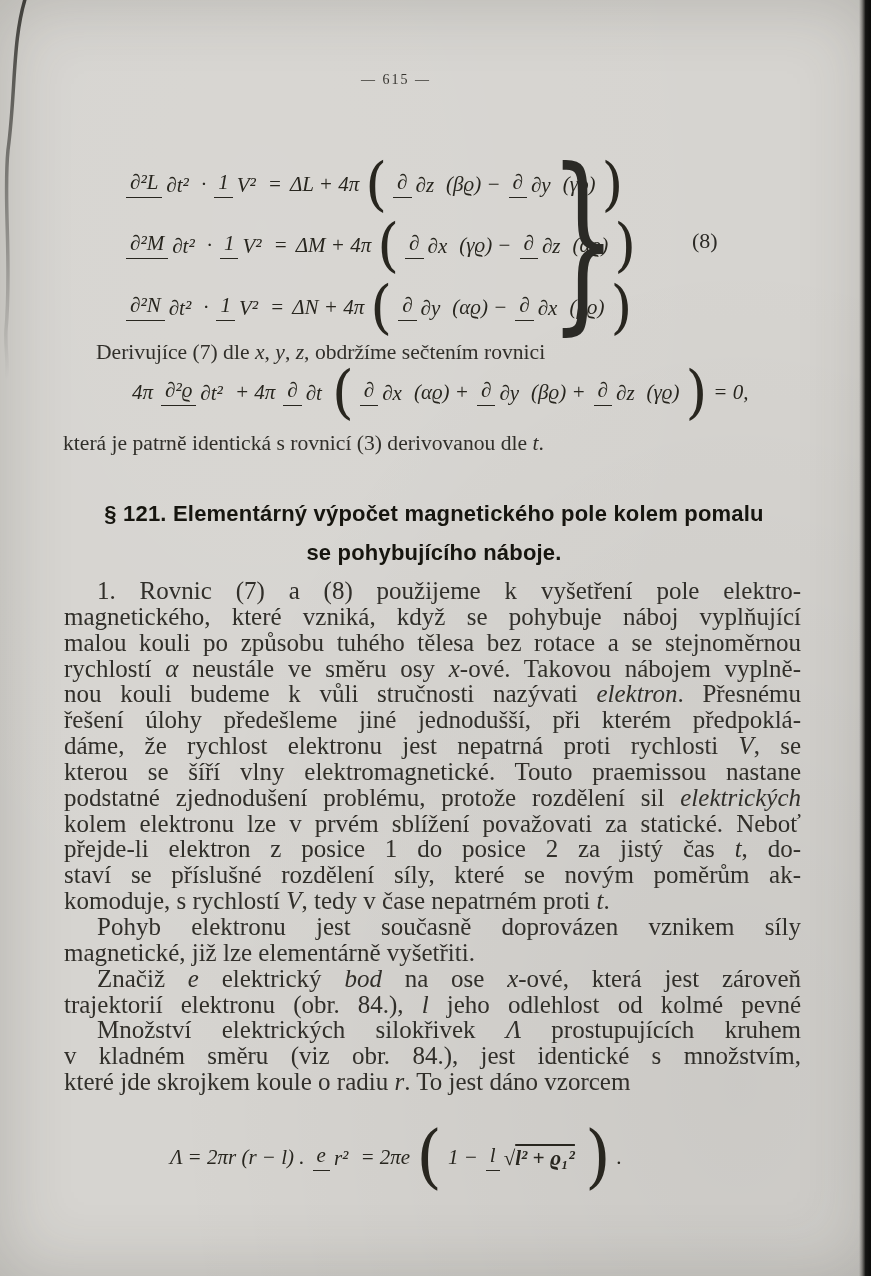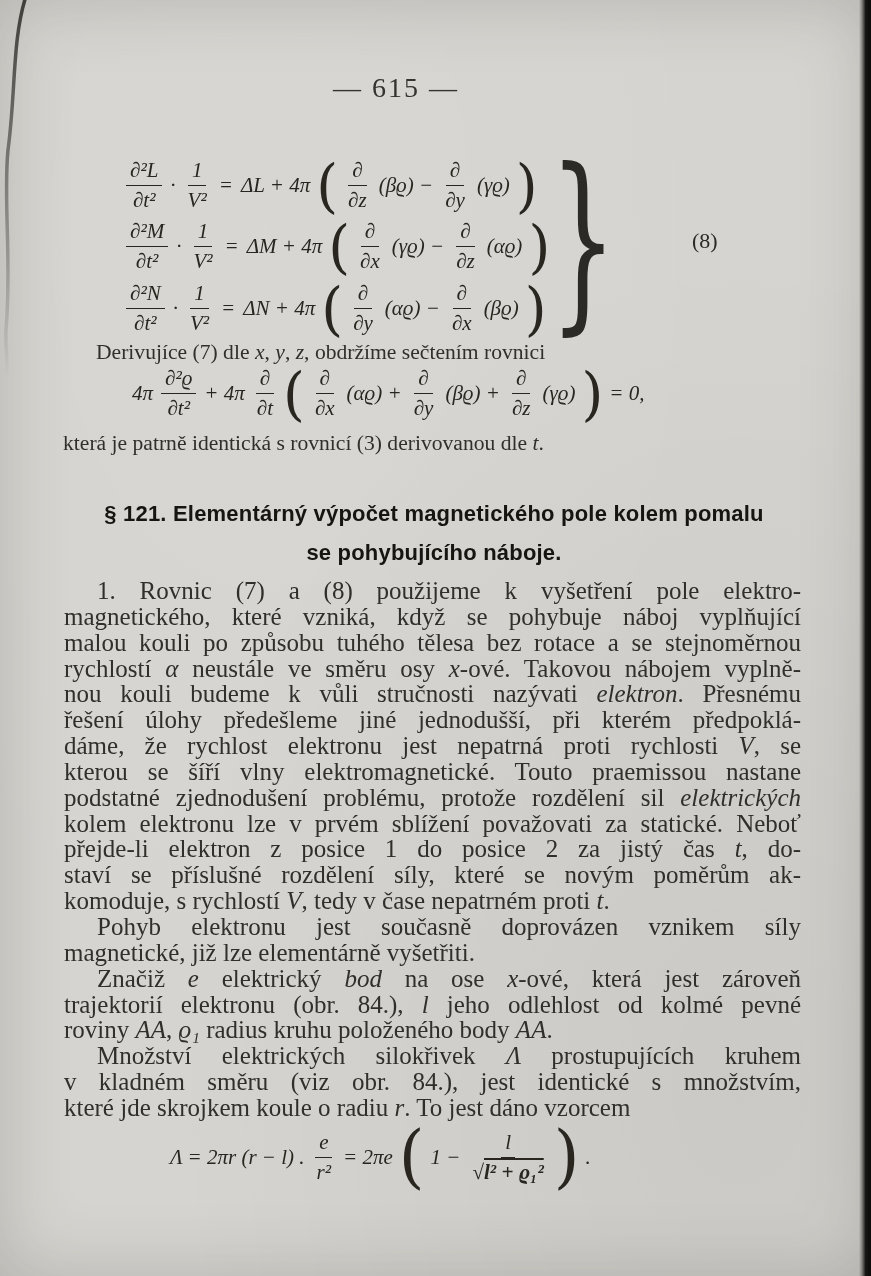--- a/index.html
+++ b/index.html
@@ -6,37 +6,37 @@
   .page{
     position:relative;width:871px;height:1276px;overflow:hidden;
     background:
       radial-gradient(ellipse at 30% 18%, rgba(255,255,255,0.06), transparent 60%),
       radial-gradient(ellipse at 85% 85%, rgba(0,0,0,0.05), transparent 55%),
       var(--paper,#d6d4d0);
     box-shadow: inset 0 0 70px rgba(60,58,52,.22);
     font-family:"Liberation Serif","DejaVu Serif",serif;
   }
   .pagenum{position:absolute;top:72px;left:0;width:792px;text-align:center;
-    font-size:28px;color:#35332e;letter-spacing:2px;}
+    font-size:14px;color:#35332e;letter-spacing:2px;}
   .tline{position:absolute;font-size:21.6px;color:#312f2a;white-space:nowrap;}
   .intro{top:119px;left:100px;}
   .derive{top:340px;left:96px;}
   .after{top:431px;left:63px;}
   .heading{position:absolute;left:66px;width:736px;text-align:center;
     font-family:"Liberation Sans","DejaVu Sans",sans-serif;font-weight:700;
     color:#16150f;font-size:22px;letter-spacing:.2px;}
   .h1{top:501px}.h2{top:540px}
   .body{position:absolute;top:578px;left:64px;width:737px;font-size:25px;color:#312f2a;}
   .line{line-height:25.85px;height:25.85px;text-align:justify;text-align-last:justify;}
   .line.ind{padding-left:33px;}
   .line.last{text-align-last:left;}
   .eq{position:absolute;display:flex;align-items:center;font-style:italic;
     font-size:21px;color:#28261f;white-space:nowrap;}
   .eq .t{margin:0 4px;}
-  .frac{display:inline-flex;flex-direction:column;align-items:center;margin:0 4px;text-align:center;}
+  .frac{display:inline-flex;align-items:center;margin:0 4px;text-align:center;}
   .frac .num{padding:0 4px 2px;border-bottom:1.5px solid #28261f;}
   .frac .den{padding:2px 4px 0;}
   .bigp{font-style:normal;font-size:56px;font-weight:400;line-height:52px;margin:0 2px;
     transform:scaleY(1.05);font-family:"DejaVu Serif",serif;}
   .eqfinal .bigp{font-size:66px;line-height:62px;}
   .ov{text-decoration:overline;font-weight:bold;}
   .eq8{left:122px;}
   .r1{top:158px}.r2{top:219px}.r3{top:281px}
   .eqmid{top:366px;left:128px;}
   .eqfinal{top:1126px;left:166px;}
@@ -195,21 +195,20 @@
       <div class="line">kterou se šíří vlny elektromagnetické. Touto praemissou nastane</div>
       <div class="line">podstatné zjednodušení problému, protože rozdělení sil <i>elektrických</i></div>
       <div class="line">kolem elektronu lze v prvém sblížení považovati za statické. Neboť</div>
       <div class="line">přejde-li elektron z posice 1 do posice 2 za jistý čas <i>t</i>, do-</div>
       <div class="line">staví se příslušné rozdělení síly, které se novým poměrům ak-</div>
       <div class="line last">komoduje, s rychlostí <i>V</i>, tedy v čase nepatrném proti <i>t</i>.</div>
       <div class="line ind">Pohyb elektronu jest současně doprovázen vznikem síly</div>
       <div class="line last">magnetické, již lze elementárně vyšetřiti.</div>
       <div class="line ind">Značiž <i>e</i> elektrický <i>bod</i> na ose <i>x</i>-ové, která jest zároveň</div>
       <div class="line">trajektorií elektronu (obr. 84.), <i>l</i> jeho odlehlost od kolmé pevné</div>
-      <div class="line last">roviny <i>AA</i>, <i>ϱ₁</i> radius kruhu položeného body <i>AA</i>.</div>
       <div class="line ind">Množství elektrických silokřivek <i>Λ</i> prostupujících kruhem</div>
       <div class="line">v kladném směru (viz obr. 84.), jest identické s množstvím,</div>
       <div class="line last">které jde skrojkem koule o radiu <i>r</i>. To jest dáno vzorcem</div>
     </div>
 
   <div class="eq eqfinal">
       <span class="t">Λ = 2πr (r − l) .</span>
       <span class="frac">
         <span class="num">e</span>
         <span class="den">r²</span>

